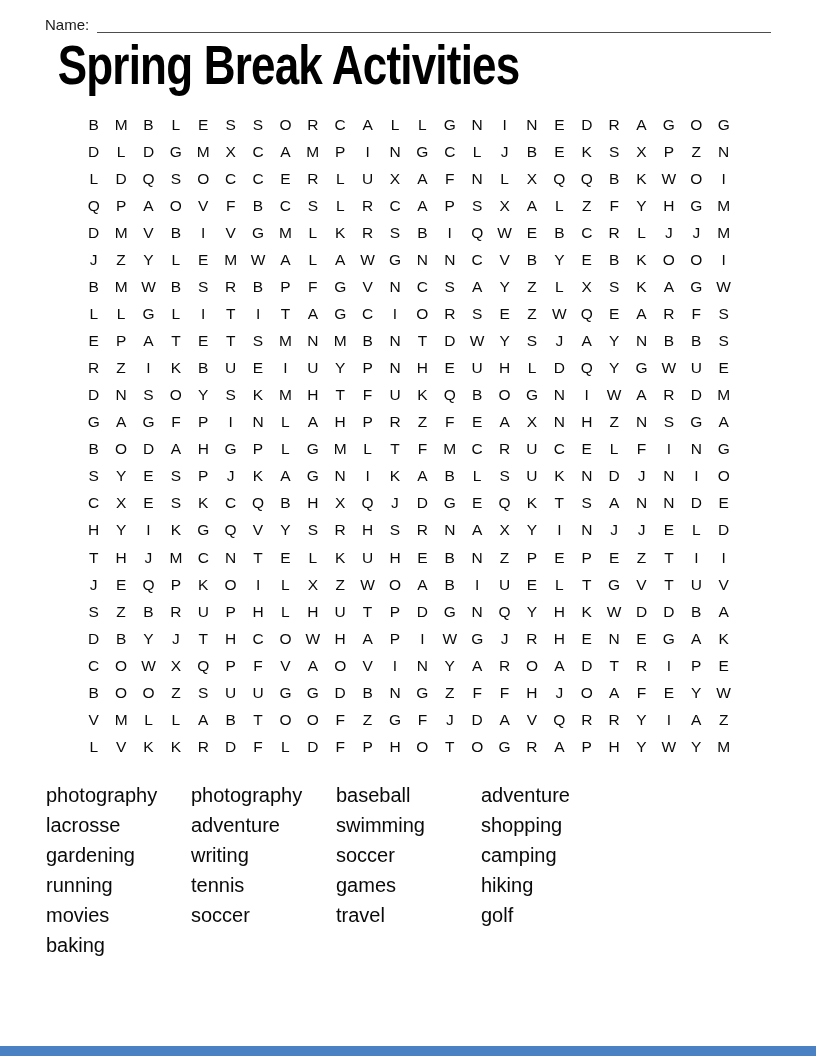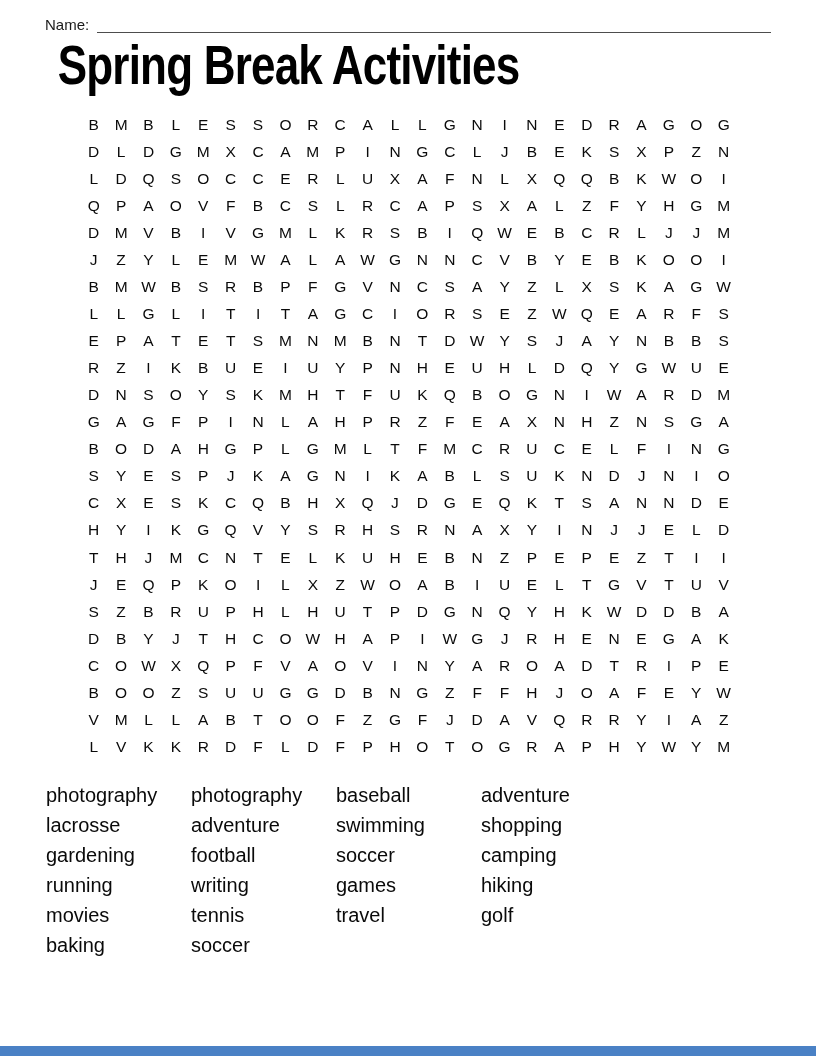--- a/index.html
+++ b/index.html
@@ -692,21 +692,20 @@
         <div class="word">photography</div>
         <div class="word">lacrosse</div>
         <div class="word">gardening</div>
         <div class="word">running</div>
         <div class="word">movies</div>
         <div class="word">baking</div>
       </div>
       <div class="word-col">
         <div class="word">photography</div>
         <div class="word">adventure</div>
-        <div class="word">football</div>
         <div class="word">writing</div>
         <div class="word">tennis</div>
         <div class="word">soccer</div>
       </div>
       <div class="word-col">
         <div class="word">baseball</div>
         <div class="word">swimming</div>
         <div class="word">soccer</div>
         <div class="word">games</div>
         <div class="word">travel</div>

